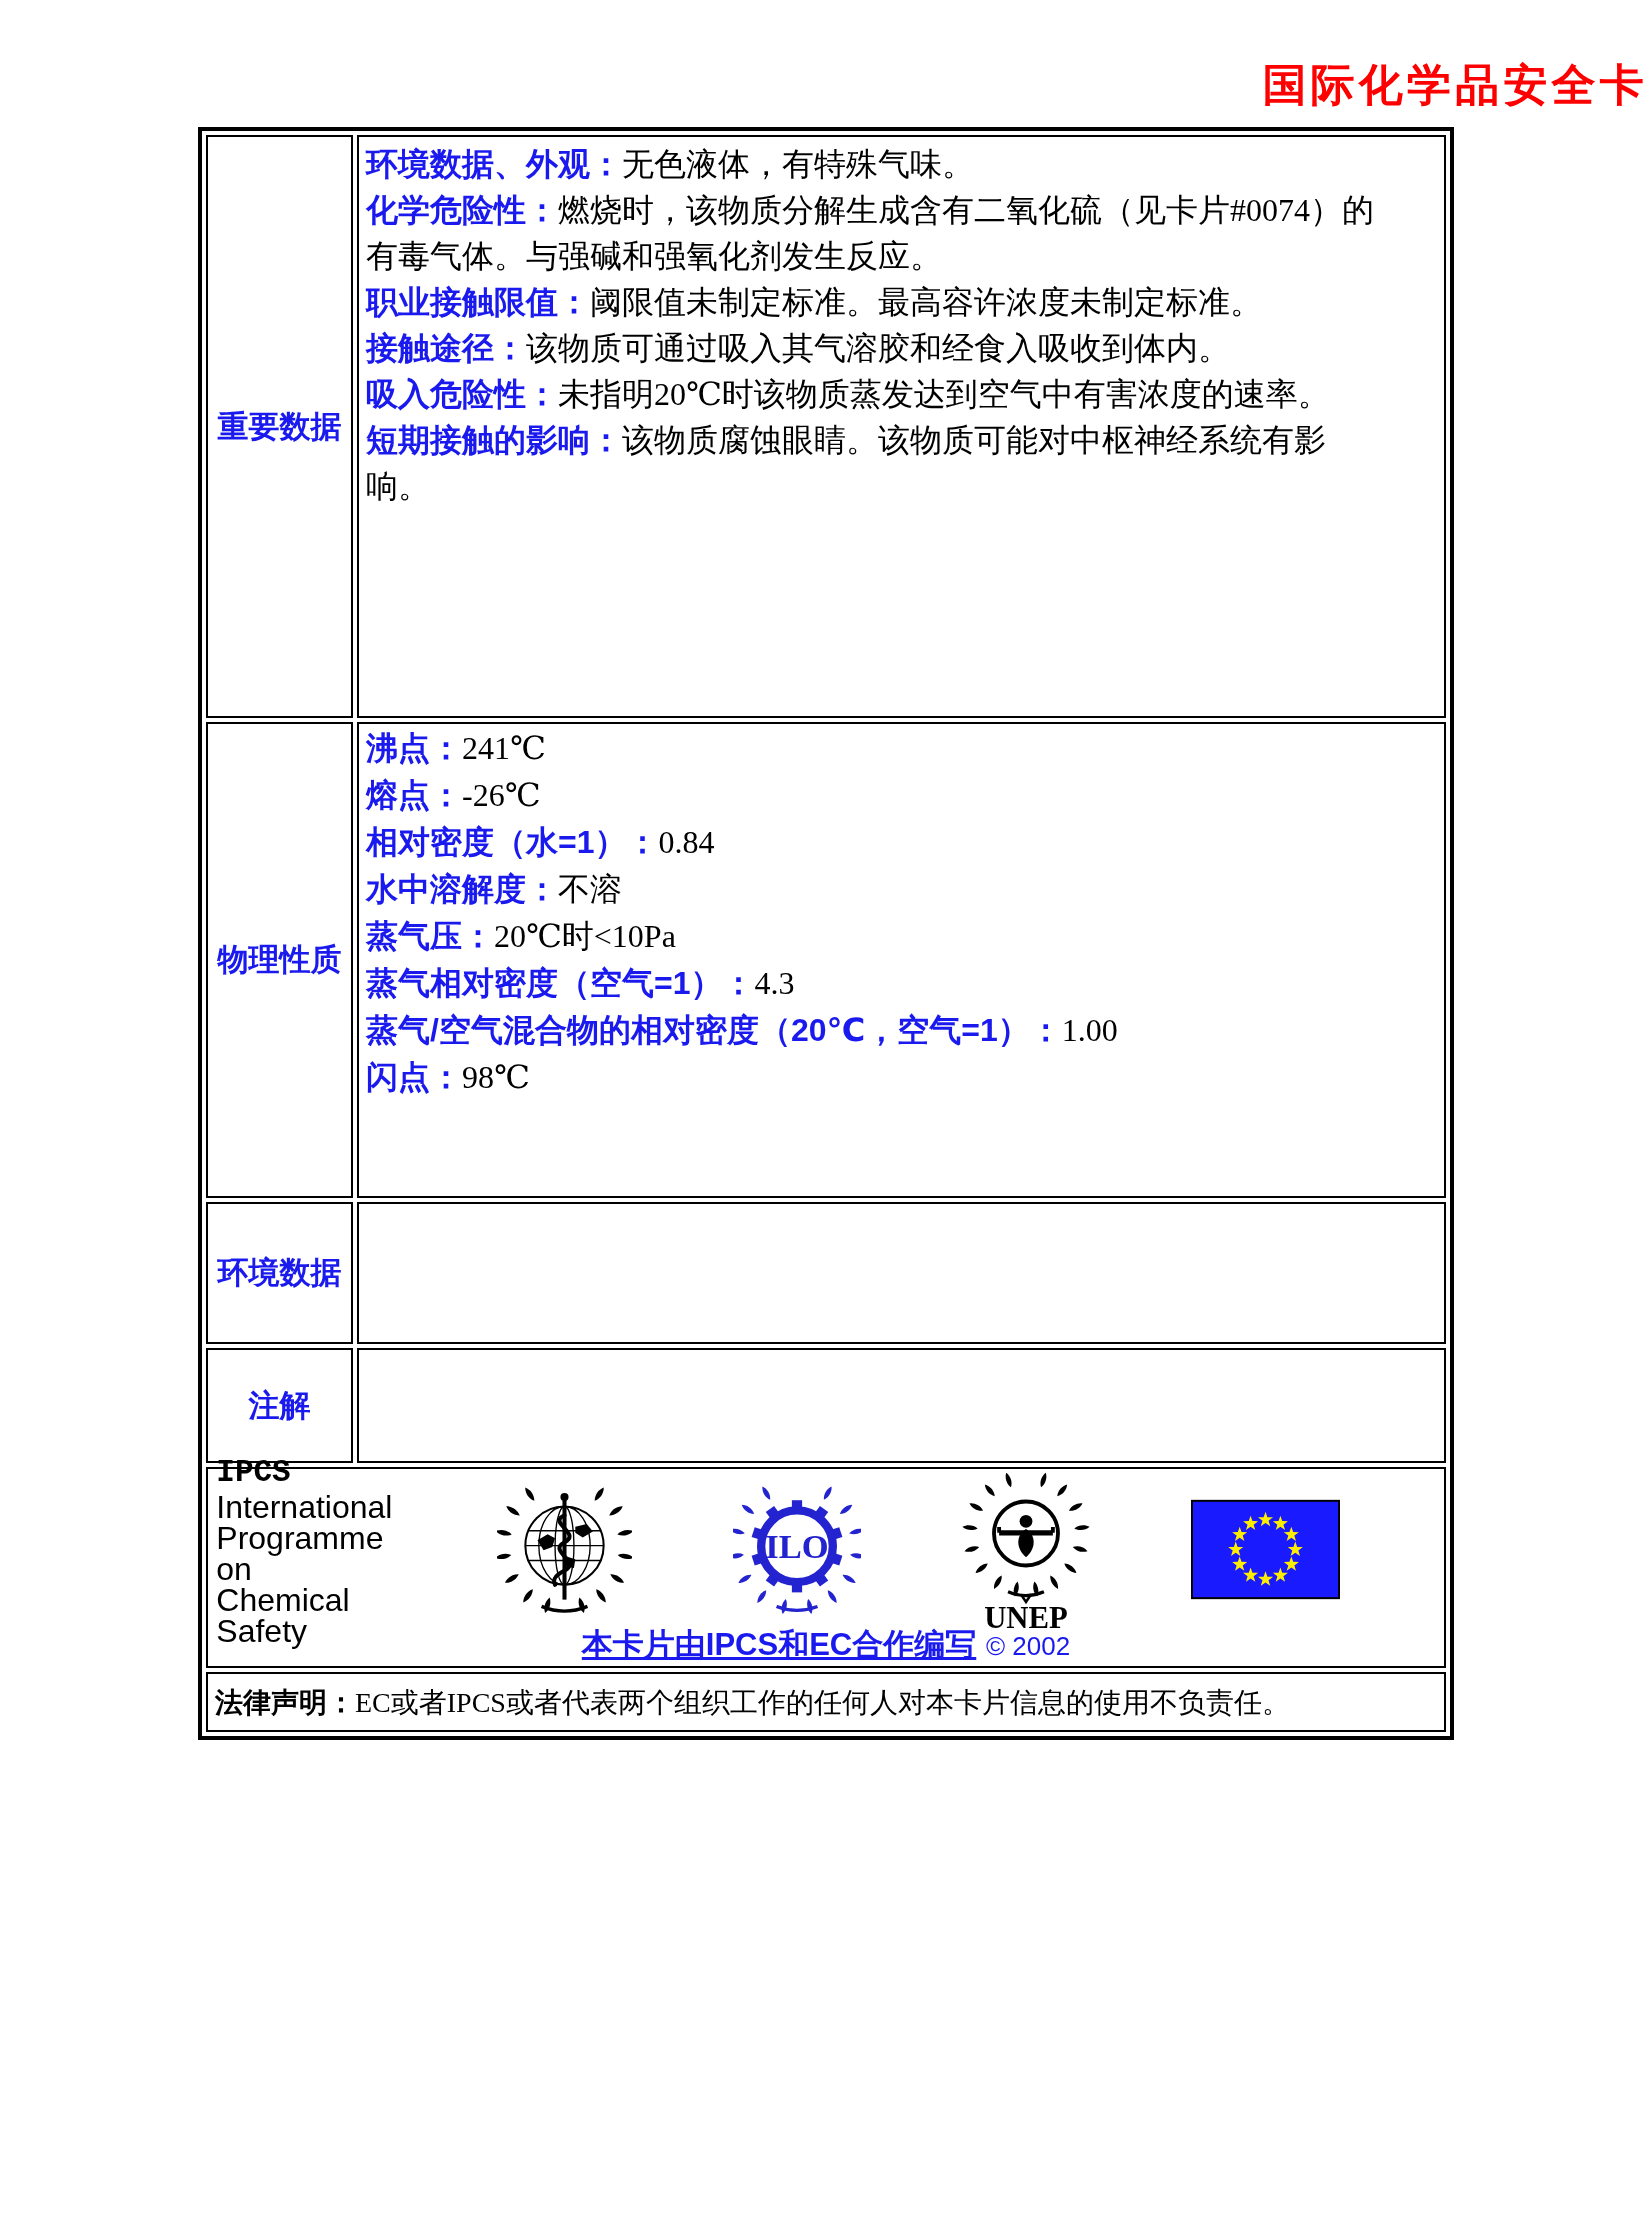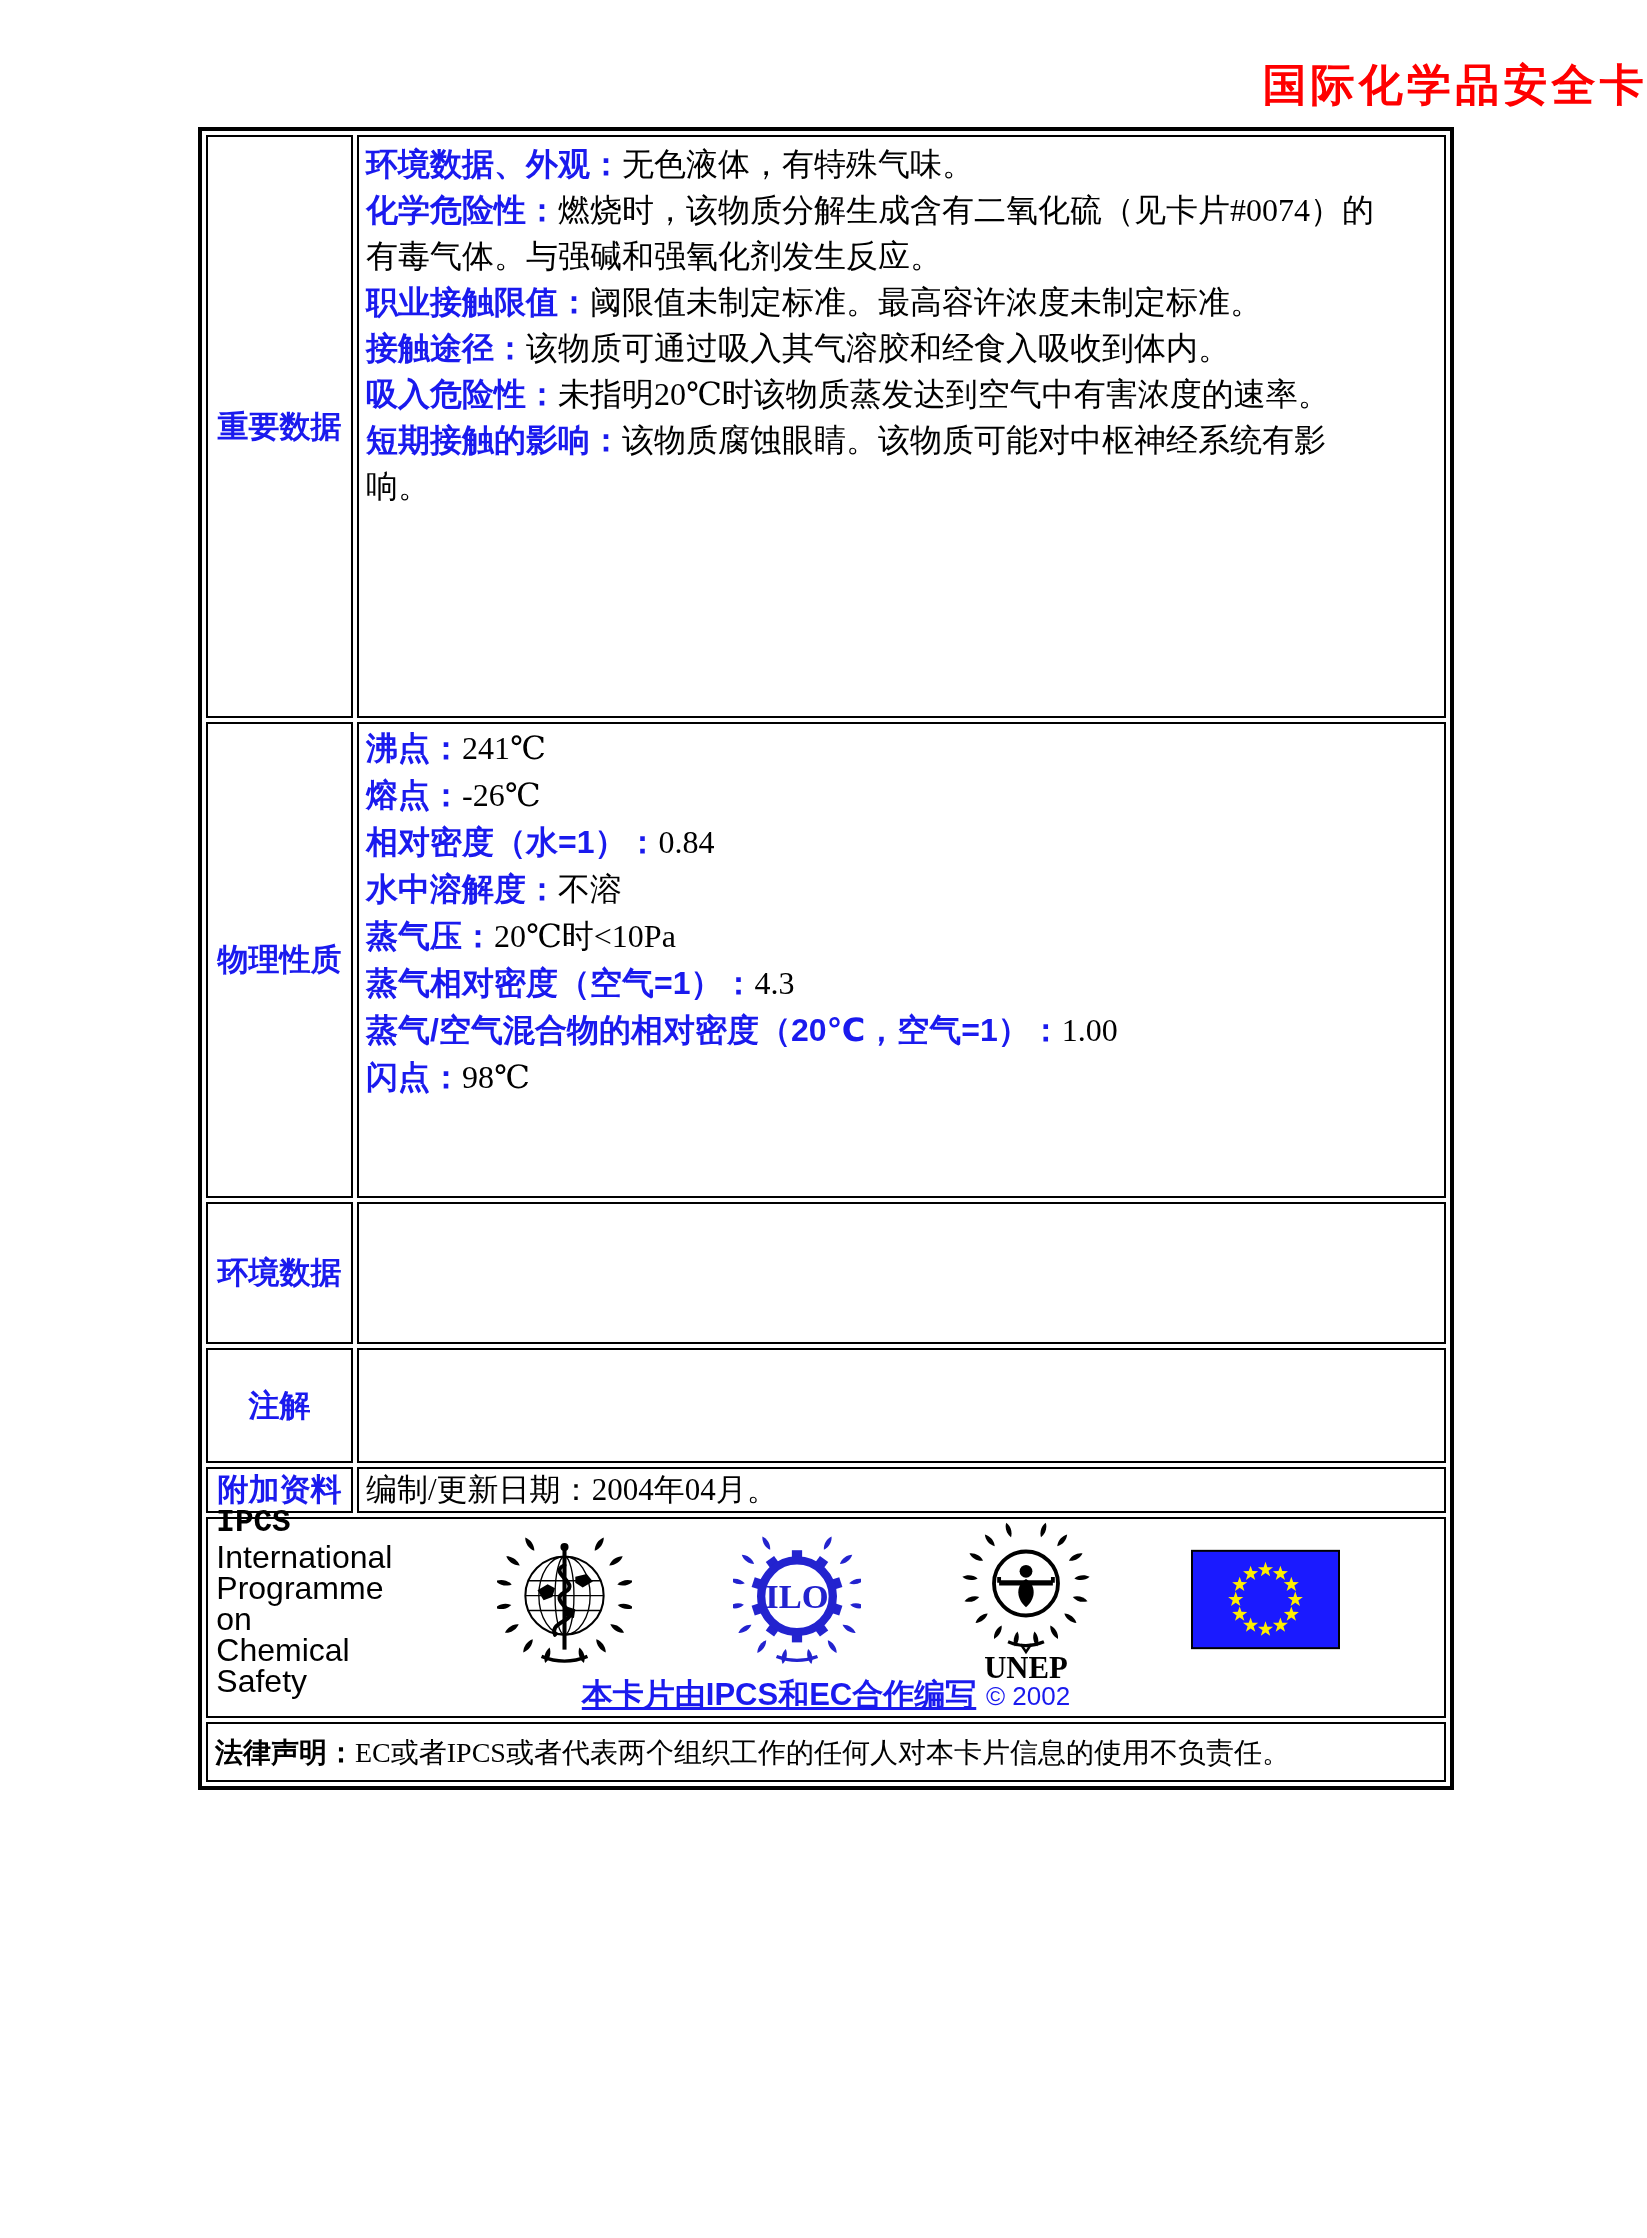--- a/index.html
+++ b/index.html
@@ -114,26 +114,20 @@
   <tr class="r-env">
     <td class="label-cell">环境数据</td>
     <td class="content-cell"></td>
   </tr>
 
   <tr class="r-notes">
     <td class="label-cell">注解</td>
     <td class="content-cell"></td>
   </tr>
 
-  <tr class="r-add">
-    <td class="label-cell">附加资料</td>
-    <td class="add-cell">
-      <span class="val">编制/更新日期：</span><span class="val">2004年04月。</span>
-    </td>
-  </tr>
 
   <tr class="r-footer">
     <td class="footer-cell" colspan="2">
       <div class="logos-row">
 
         <div class="ipcs-block">
           <div class="ipcs-title">IPCS</div>
           <div class="ipcs-line">International</div>
           <div class="ipcs-line">Programme on</div>
           <div class="ipcs-line">Chemical Safety</div>

